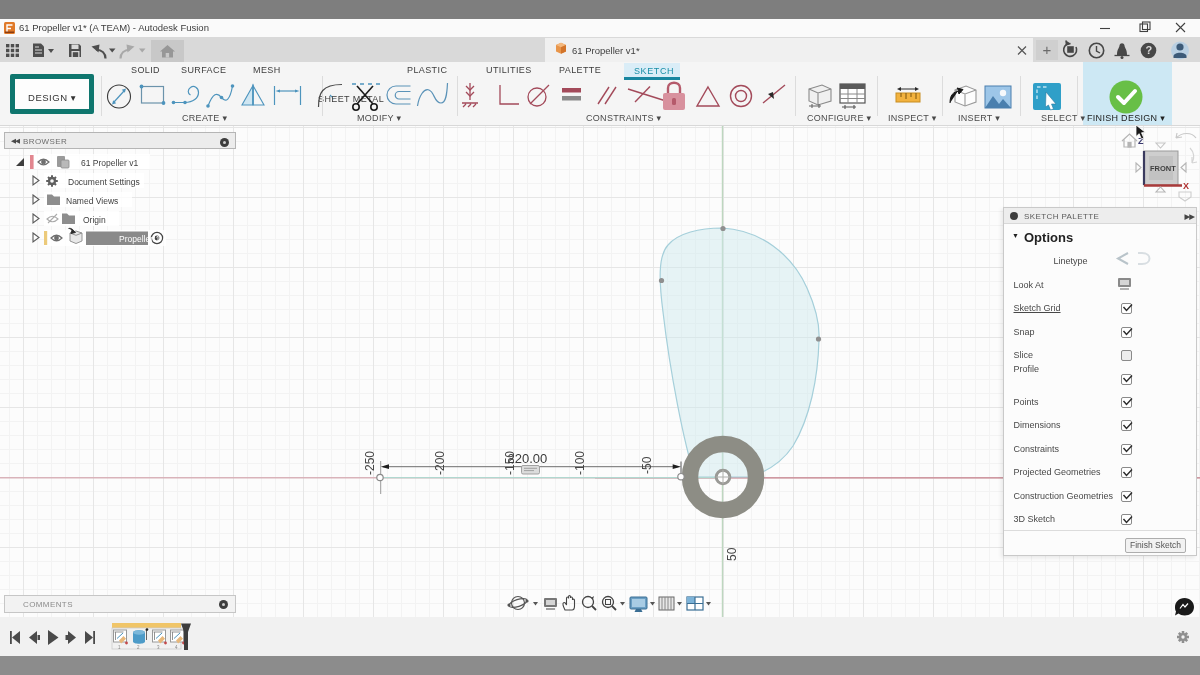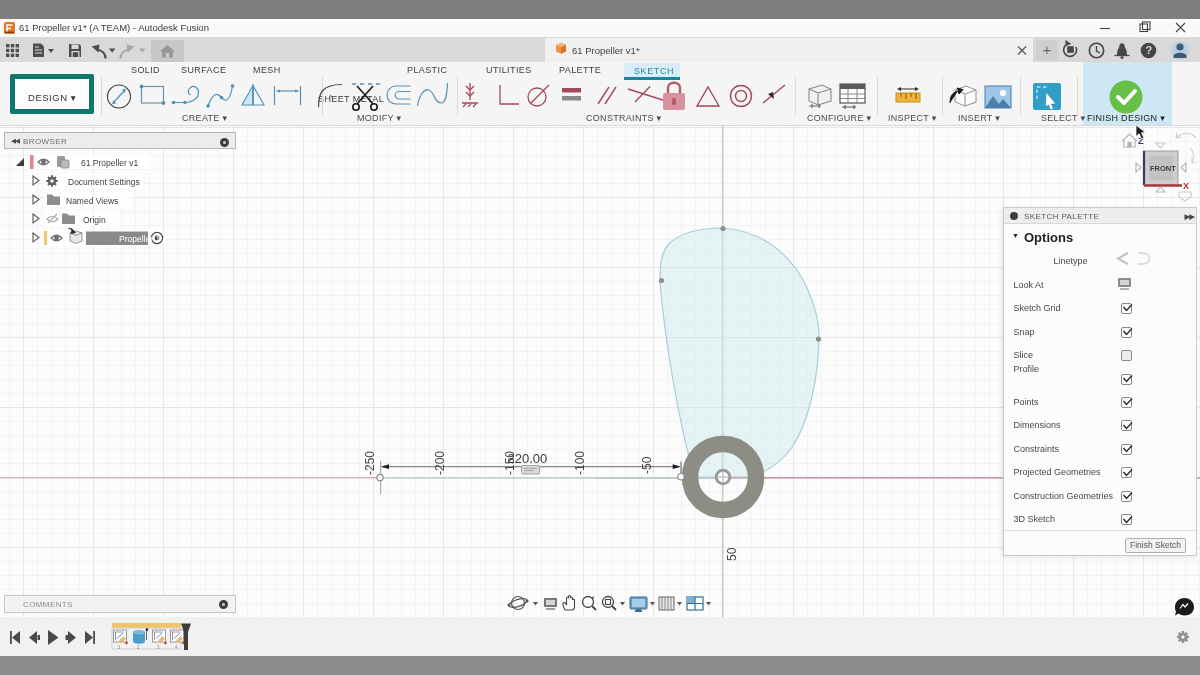--- a/index.html
+++ b/index.html
@@ -498,21 +498,21 @@
 
   <div class="abs" id="palette"></div>
   <div class="abs" id="palettehdr"></div>
   <div class="abs" style="left:1010px;top:211.5px;width:8px;height:8px;border-radius:50%;background:#3d3d3d;"></div>
   <div class="hdrtext" style="left:1024px;top:212px;text-align:right;">SKETCH PALETTE</div>
   <div class="abs" style="left:1184.5px;top:212px;font-size:7.5px;color:#444;letter-spacing:-1px;">▶▶</div>
   <div class="abs" style="left:1012px;top:232px;font-size:7px;color:#222;">▼</div>
   <div class="abs" style="left:1024px;top:230px;font-size:13px;font-weight:bold;color:#222;">Options</div>
   <div class="plabel" style="left:1013.5px;top:256px;margin-left:40px;">Linetype</div>
   <div class="plabel" style="left:1013.5px;top:280px;">Look At</div>
-  <div class="plabel" style="left:1013.5px;top:303px;">Sketch Grid</div>
+  <div class="plabel" style="left:1013.5px;top:303px;text-decoration:underline;">Sketch Grid</div>
   <div class="plabel" style="left:1013.5px;top:327px;">Snap</div>
   <div class="plabel" style="left:1013.5px;top:350px;">Slice</div>
   <div class="plabel" style="left:1013.5px;top:364px;">Profile</div>
   <div class="plabel" style="left:1013.5px;top:397px;">Points</div>
   <div class="plabel" style="left:1013.5px;top:420px;">Dimensions</div>
   <div class="plabel" style="left:1013.5px;top:444px;">Constraints</div>
   <div class="plabel" style="left:1013.5px;top:467px;">Projected Geometries</div>
   <div class="plabel" style="left:1013.5px;top:491px;">Construction Geometries</div>
   <div class="plabel" style="left:1013.5px;top:514px;">3D Sketch</div>
   <svg class="abs" style="left:1110px;top:250px;" width="60" height="46" viewBox="0 0 60 46">

